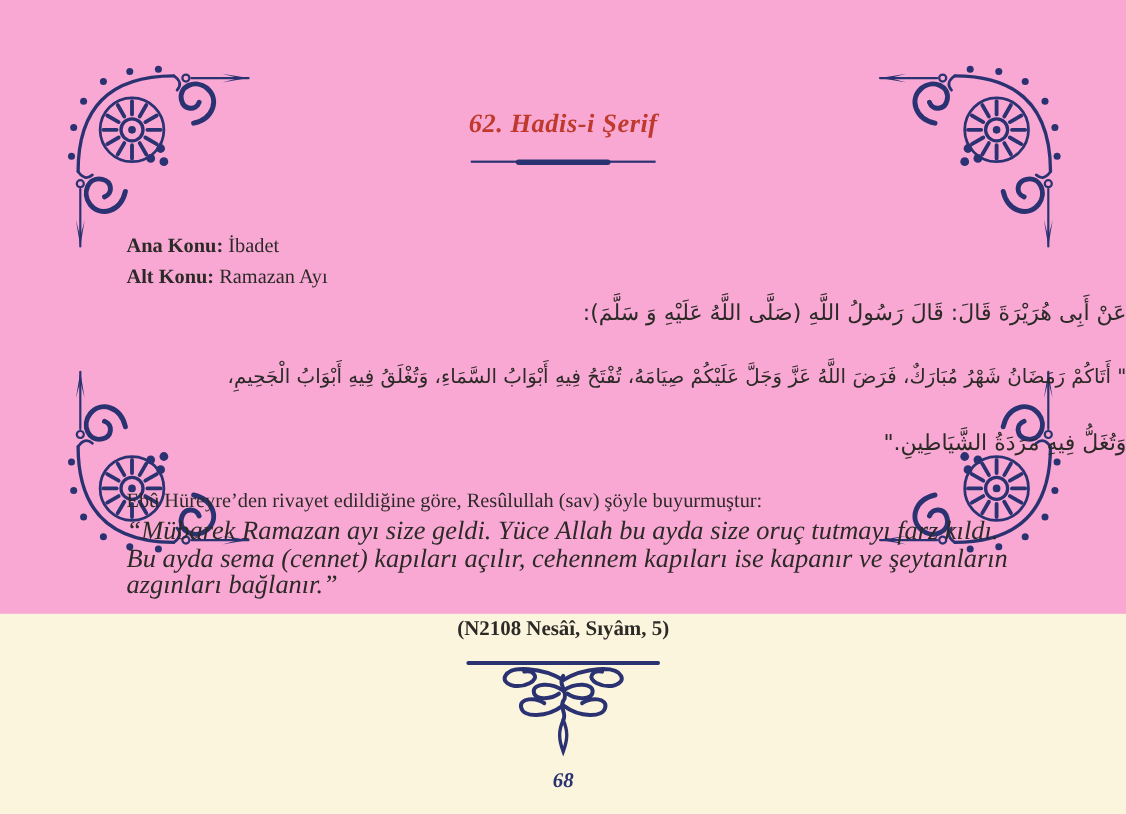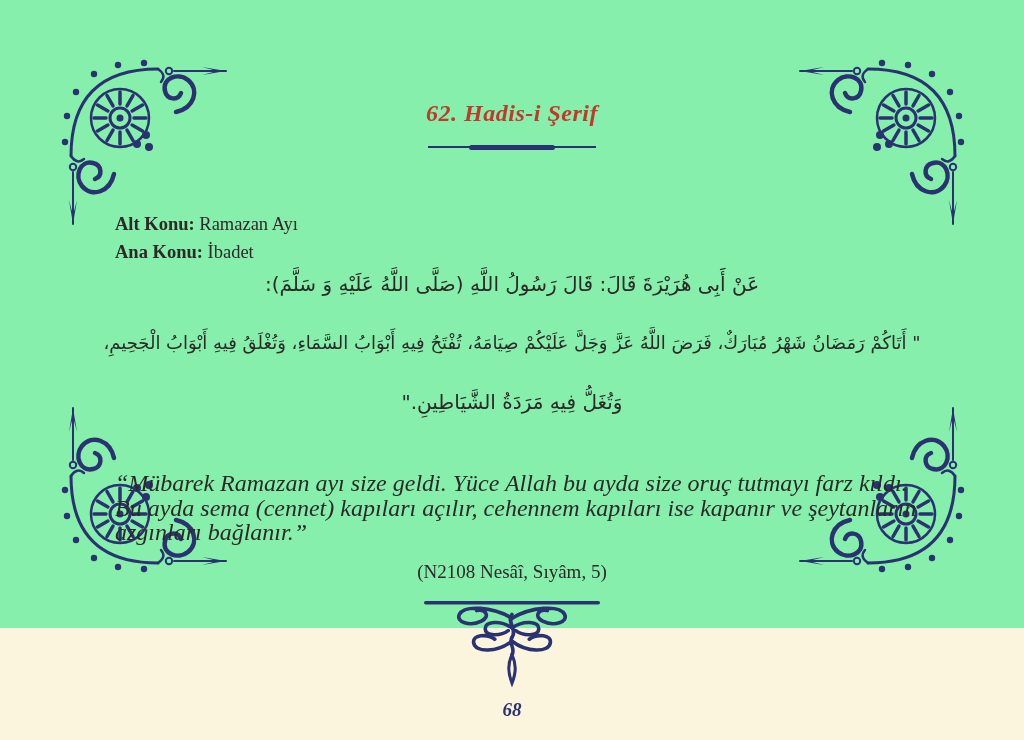--- a/index.html
+++ b/index.html
@@ -1,19 +1,19 @@
 <!DOCTYPE html>
 <html lang="tr"><head>
 <meta charset="utf-8">
 <style>
   html,body{margin:0;padding:0;}
   body{background:#fcf5de;width:1024px;height:740px;overflow:hidden;}
   .page{
-    position:relative;width:1024px;height:628px;
-    background:#86efac;
+    position:relative;width:1024px;height:558px;
+    background:#f9a8d4;
     font-family:"Liberation Serif", serif;
     color:#2b2a26;
   }
   
   .corner{position:absolute;width:170px;height:170px;}
   .corner.tl{left:58px;top:56px;}
   .corner.tr{right:56px;top:56px;transform:scaleX(-1);}
   .corner.bl{left:58px;bottom:52px;transform:scaleY(-1);}
   .corner.br{right:56px;bottom:52px;transform:scale(-1,-1);}
   
@@ -28,38 +28,38 @@
   }
   .divider::after{
     content:"";position:absolute;left:50%;top:-1.5px;transform:translateX(-50%);
     width:86px;height:5px;background:#2b3272;border-radius:2.5px;
   }
   
   .topics{position:absolute;left:115px;top:210px;font-size:18.5px;line-height:28px;}
   .topics b{font-weight:bold;}
   
   .arabic{
-    position:absolute;left:0;width:100%;text-align:center;
+    position:absolute;left:0;width:100%;text-align:right;
     direction:rtl;unicode-bidi:embed;
     font-family:"DejaVu Sans", sans-serif;
     color:#2b2a26;white-space:nowrap;
   }
   .ar1{top:272px;font-size:20px;}
   .ar2{top:332px;font-size:18px;}
   .ar3{top:390px;font-size:20px;}
   
   .narration{position:absolute;left:115px;top:446px;font-size:18.5px;}
   .quote{
     position:absolute;left:115px;top:471px;width:806px;
     font-size:24px;font-style:italic;line-height:24.5px;
   }
   
   .reference{
     position:absolute;left:0;top:561px;width:100%;
-    text-align:center;font-weight:normal;font-size:19px;
+    text-align:center;font-weight:bold;font-size:19px;
   }
   .flourish{position:absolute;left:50%;top:601px;transform:translateX(-50%);width:196px;height:88px;}
   .pagenum{
     position:absolute;left:0;top:674px;width:100%;text-align:center;
     font-size:19px;font-weight:bold;font-style:italic;color:#2b3272;margin-top:25px;
   }
 </style>
 </head>
 <body>
 
@@ -240,33 +240,34 @@
       <path d="M118 56 C136 52 142 34 130 24 C120 16 104 22 107 35 C109 44 120 45 123 37" stroke-width="4.5"></path>
       <path d="M56 118 C52 136 34 142 24 130 C16 120 22 104 35 107 C44 109 45 120 37 123" stroke-width="4.5"></path>
     </g>
   </svg>
 
   <div class="title">62. Hadis-i Şerif</div>
   <div class="divider"></div>
 
   <div class="topics">
     <div>
+      <b>Ana Konu:</b>
+      <span>İbadet</span>
+    </div>
+    <div>
       <b>Alt Konu:</b>
       <span>Ramazan Ayı</span>
     </div>
-    <div>
-      <b>Ana Konu:</b>
-      <span>İbadet</span>
-    </div>
   </div>
 
   <div class="arabic ar1" dir="rtl">عَنْ أَبِى هُرَيْرَةَ قَالَ: قَالَ رَسُولُ اللَّهِ (صَلَّى اللَّهُ عَلَيْهِ وَ سَلَّمَ):</div>
   <div class="arabic ar2" dir="rtl">" أَتَاكُمْ رَمَضَانُ شَهْرُ مُبَارَكٌ، فَرَضَ اللَّهُ عَزَّ وَجَلَّ عَلَيْكُمْ صِيَامَهُ، تُفْتَحُ فِيهِ أَبْوَابُ السَّمَاءِ، وَتُغْلَقُ فِيهِ أَبْوَابُ الْجَحِيمِ،</div>
   <div class="arabic ar3" dir="rtl">وَتُغَلُّ فِيهِ مَرَدَةُ الشَّيَاطِينِ."</div>
 
+  <div class="narration">Ebû Hüreyre’den rivayet edildiğine göre, Resûlullah (sav) şöyle buyurmuştur:</div>
   <div class="quote">“Mübarek Ramazan ayı size geldi. Yüce Allah bu ayda size oruç tutmayı farz kıldı. Bu ayda sema (cennet) kapıları açılır, cehennem kapıları ise kapanır ve şeytanların azgınları bağlanır.”</div>
 
   <div class="reference">(N2108 Nesâî, Sıyâm, 5)</div>
 
   <svg class="flourish" viewBox="0 0 200 92">
     <rect x="8" y="0" width="184" height="3.6" rx="1.8" fill="#2b3272"></rect>
     <g fill="none" stroke="#2b3272" stroke-width="3.8" stroke-linecap="round">
       <path d="M100 18 C80 6 50 4 45 14 C41 22 56 27 68 21 C78 16 72 8 63 10"></path>
       <path d="M100 18 C120 6 150 4 155 14 C159 22 144 27 132 21 C122 16 128 8 137 10"></path>
       <path d="M100 28 C88 20 72 21 72 29 C72 37 88 37 96 31"></path>

